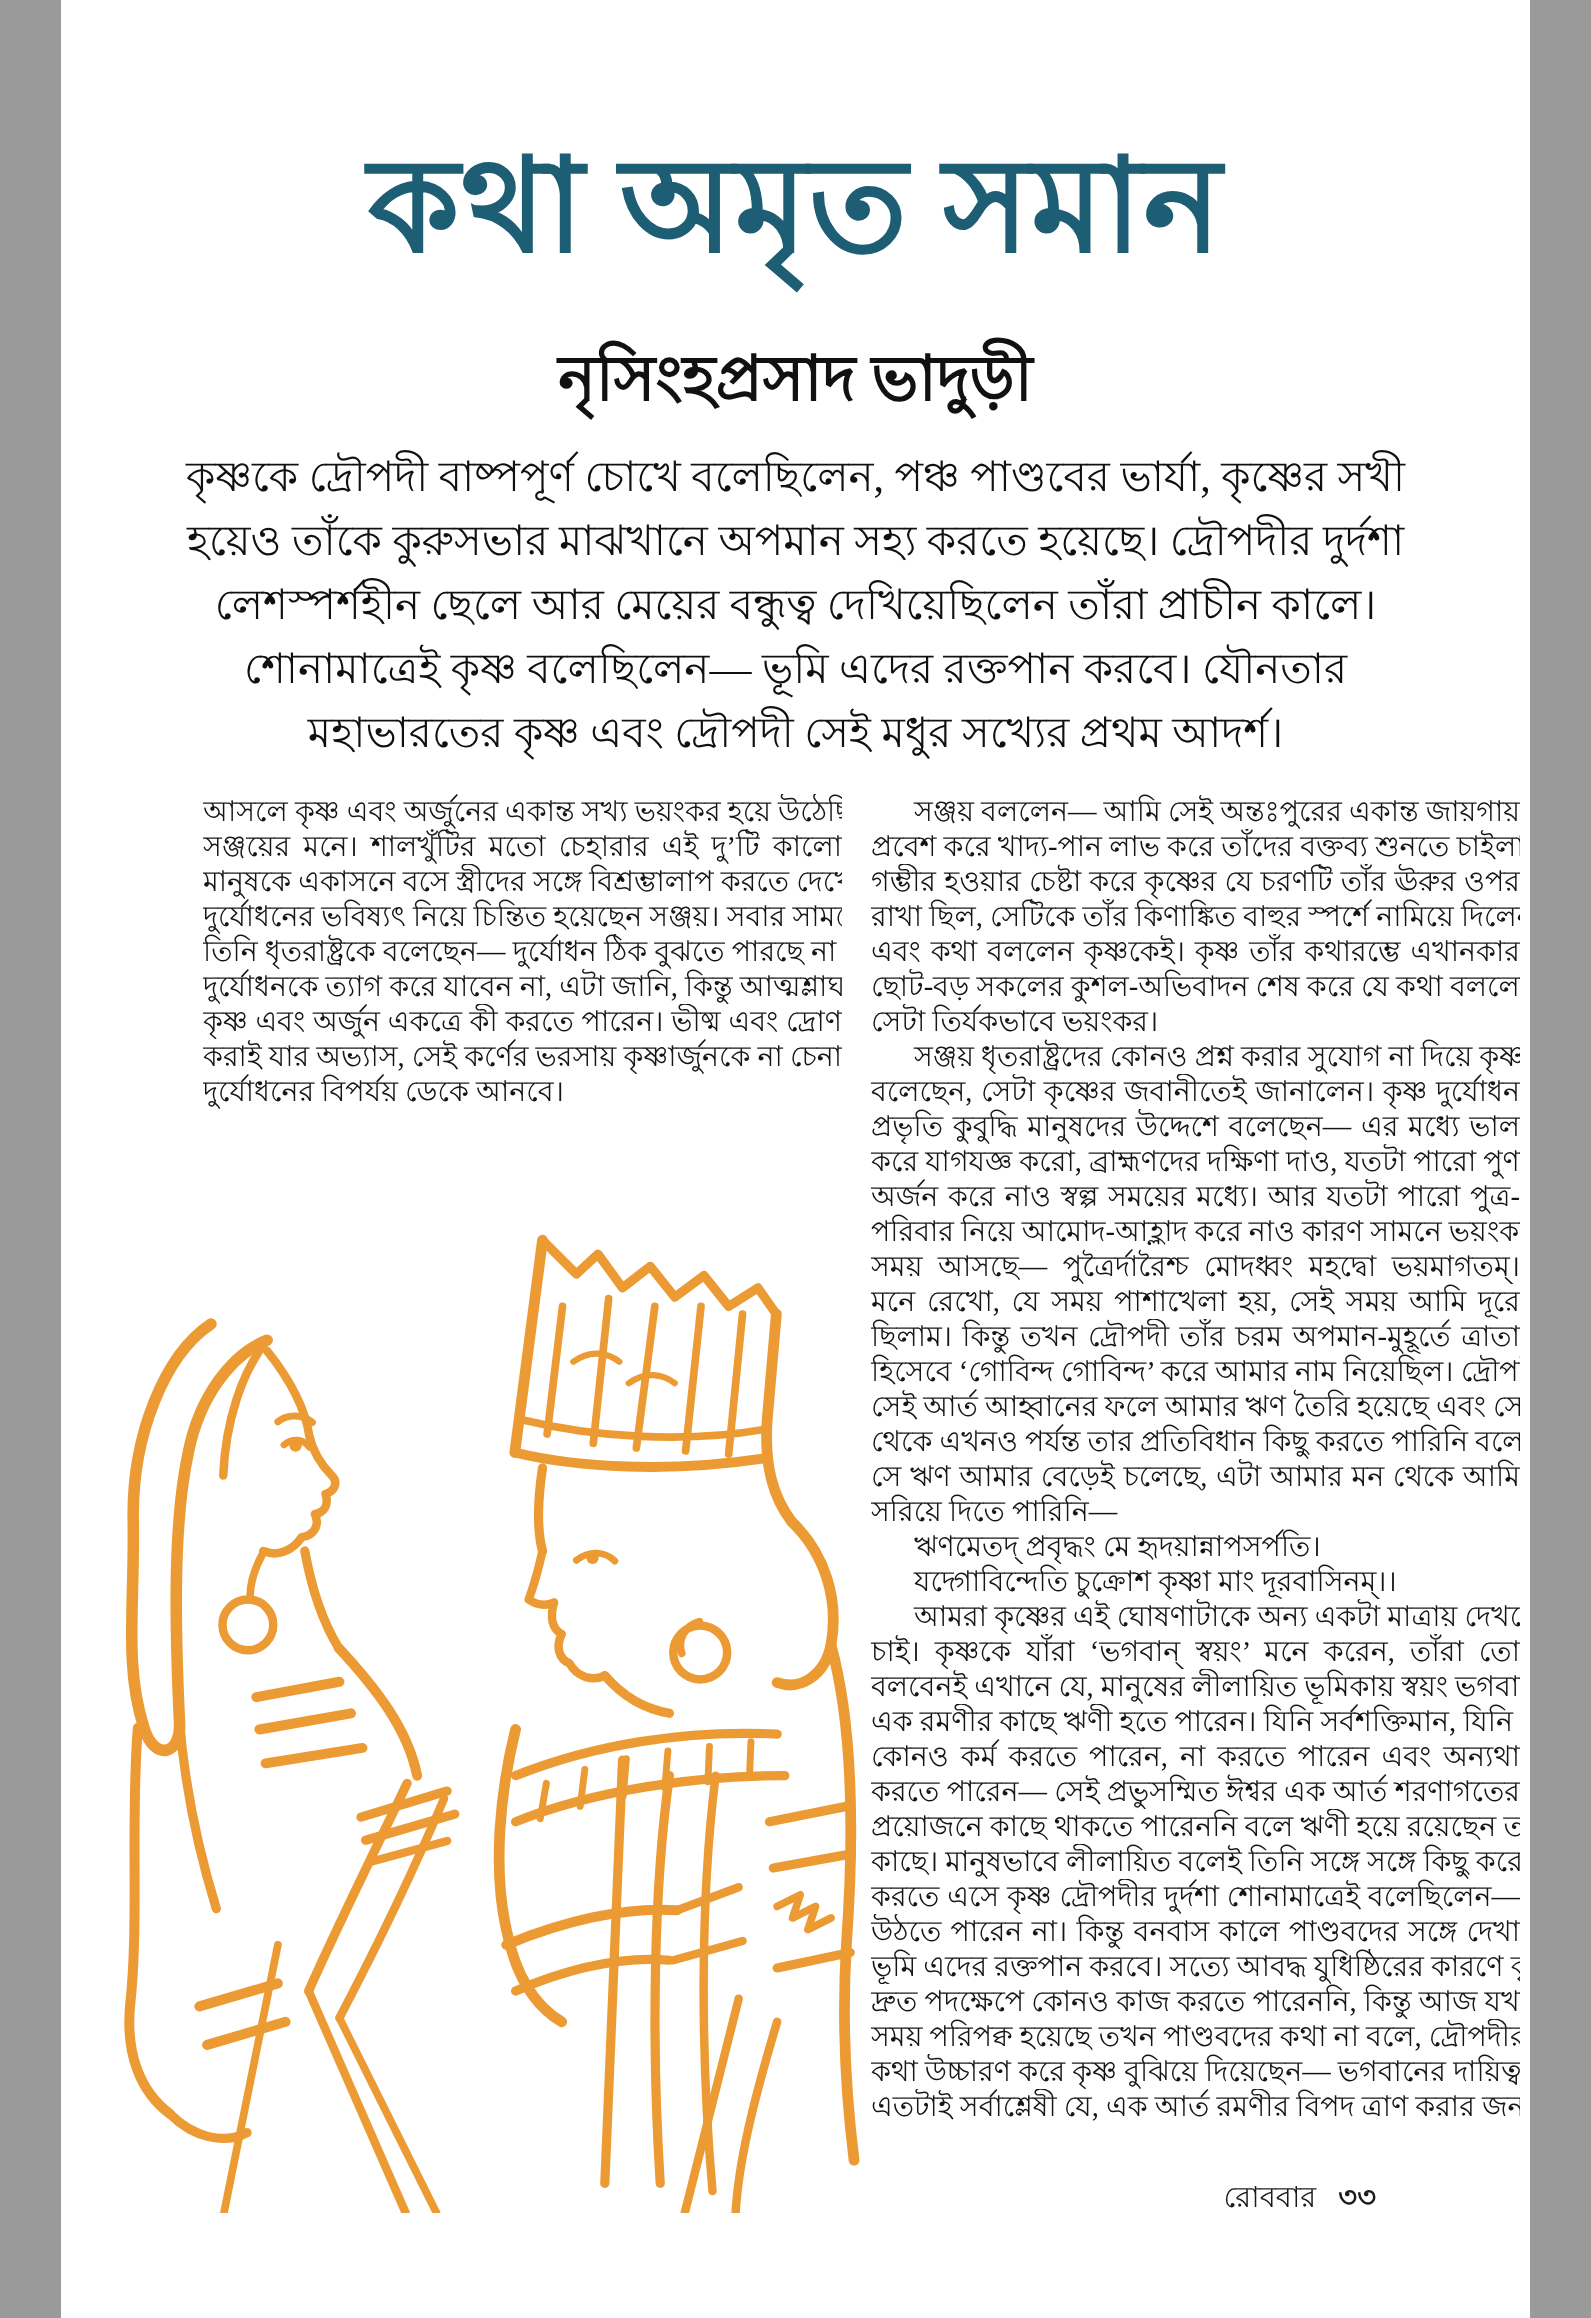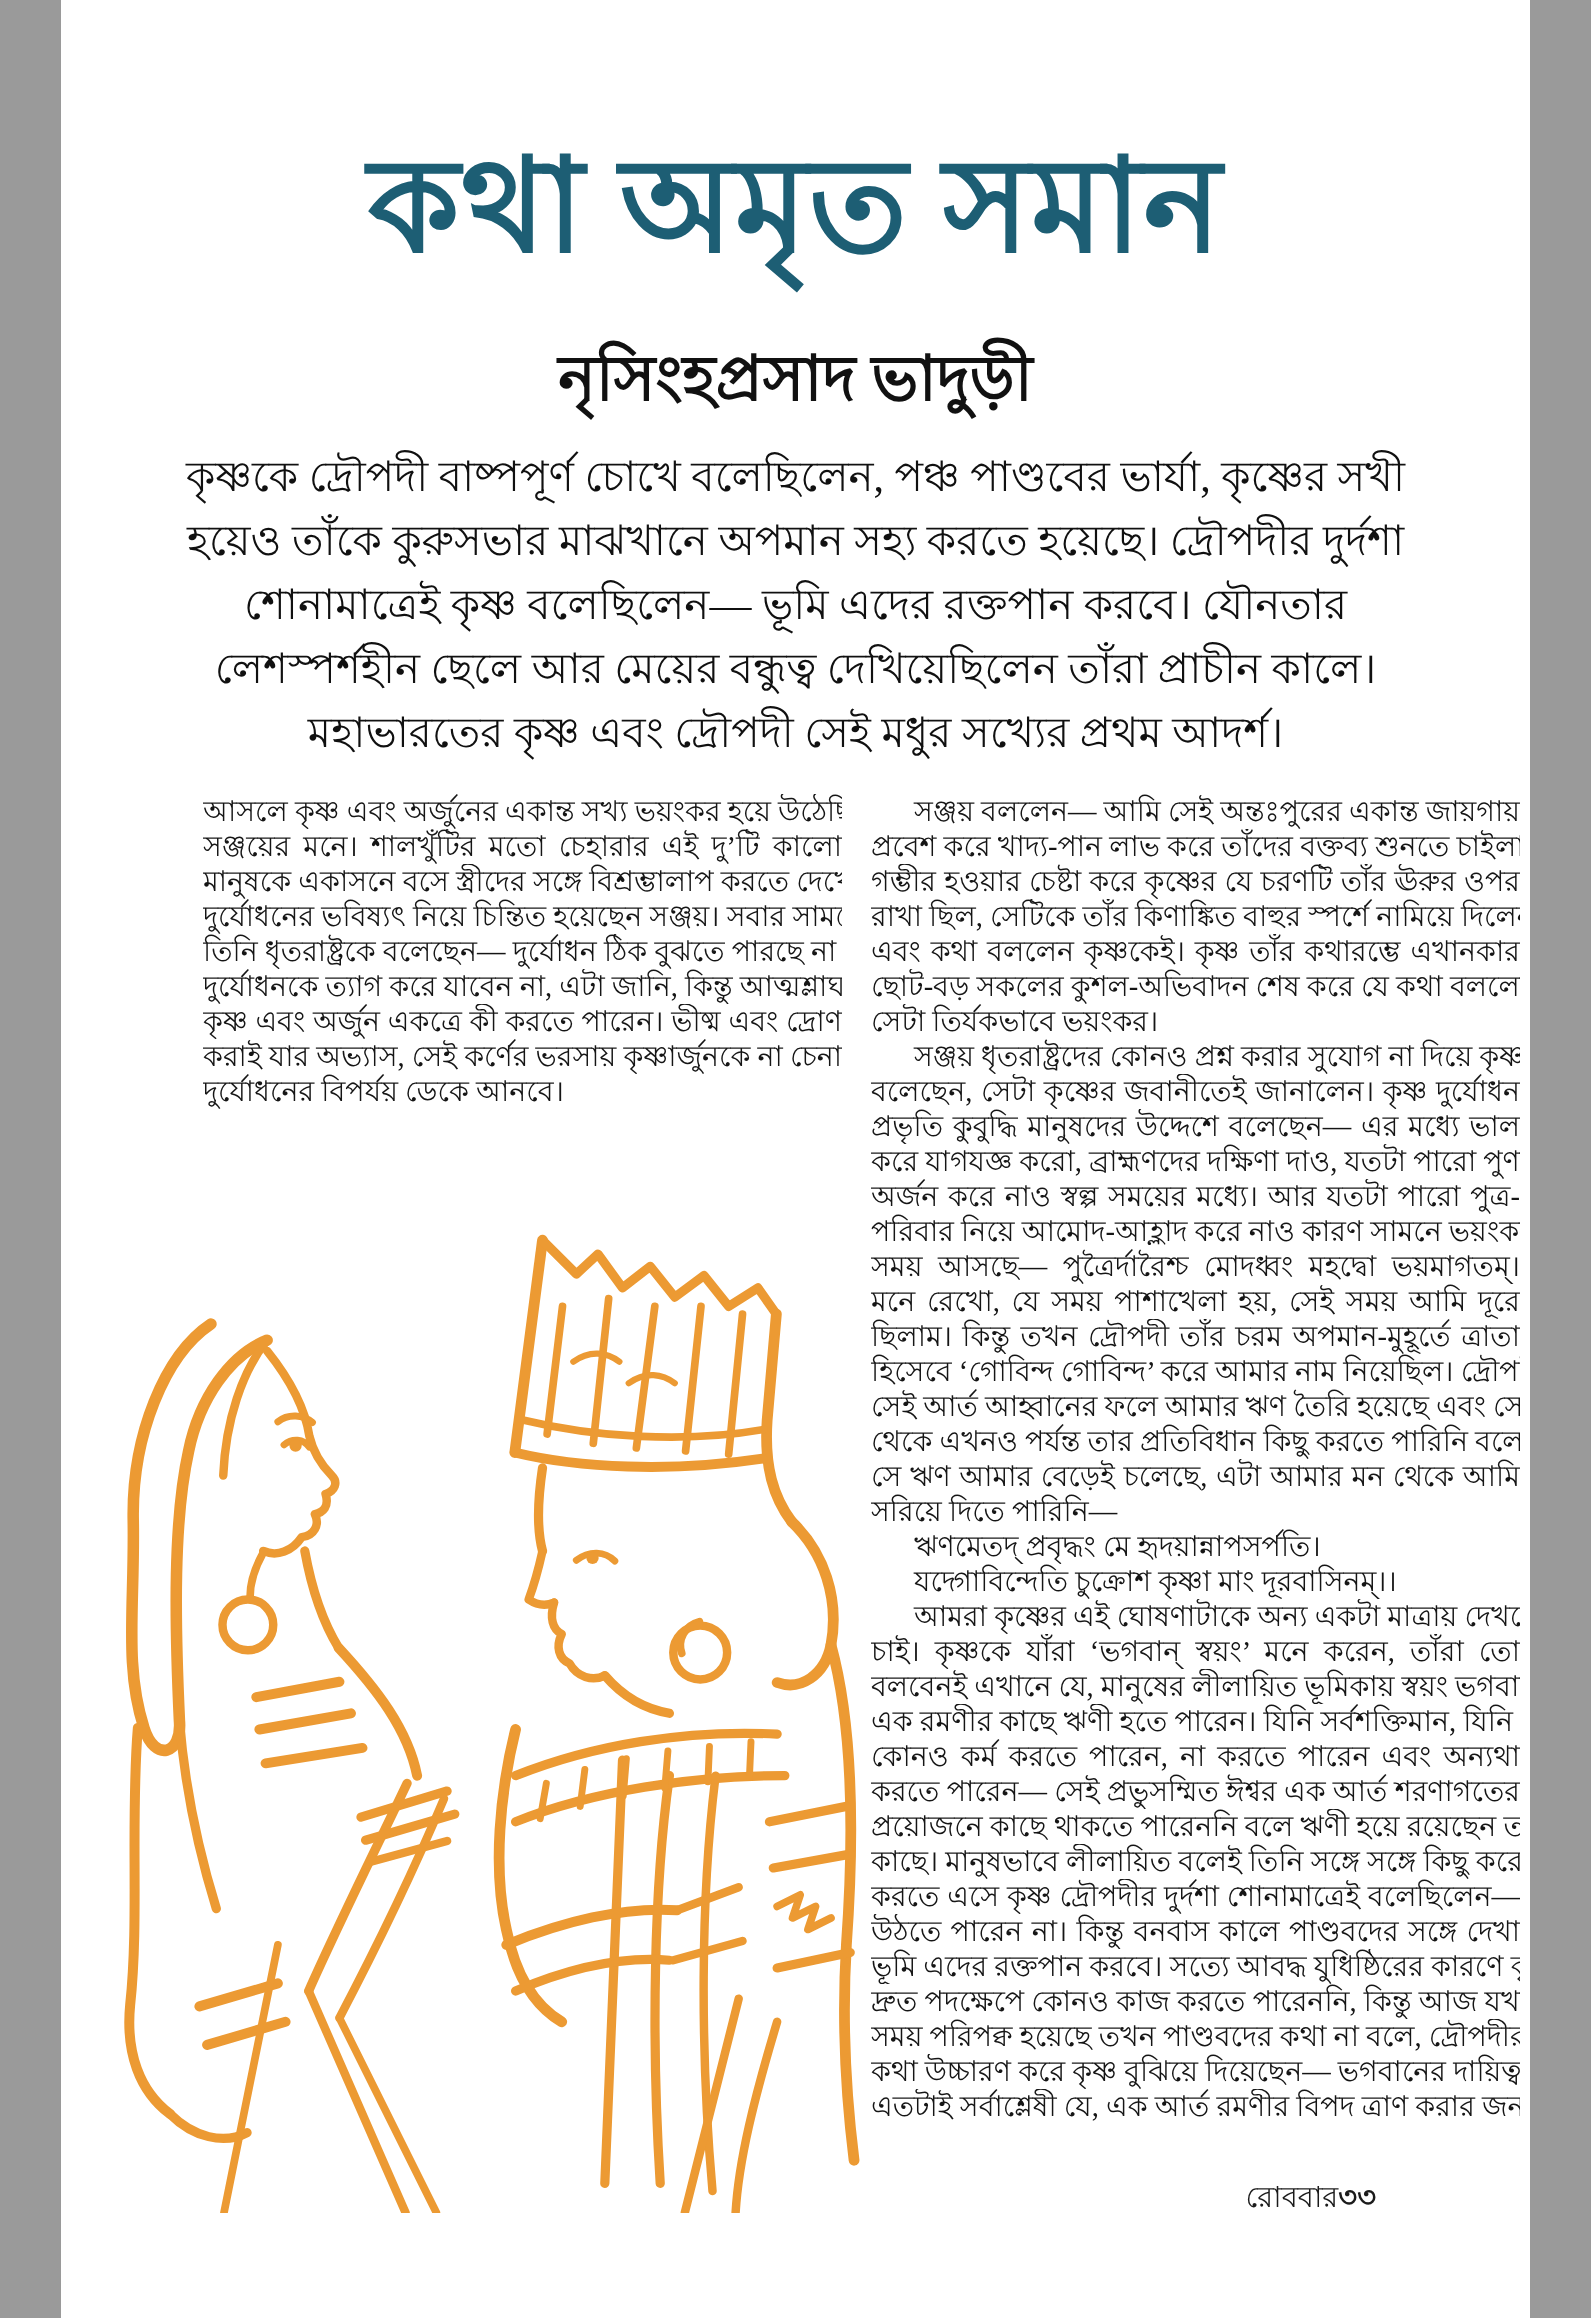--- a/index.html
+++ b/index.html
@@ -41,21 +41,21 @@
   .col-left  { left:142px;  width:639px; }
   .col-right { left:810px; width:649px; }
   .bline { text-align:justify; text-align-last:justify; white-space:nowrap; overflow:hidden; }
   .bline.nojust { text-align-last:left; }
   .bline.indent { text-indent:43px; }
   .footer-line {
     position:absolute; top:2179px; right:154px;
     font-size:29px; line-height:37px;
     color:#1b1b1b;
   }
-  .footer-page { font-weight:bold; margin-left:0; }
+  .footer-page { font-weight:bold; margin-left:22px; }
   .illustration {
     position:absolute; left:23px; top:1189px;
     width:777px; height:1024px;
   }
   .illustration path, .illustration circle {
     fill:none;
     stroke:var(--ill,#ec9a33);
     stroke-linecap:round;
     stroke-linejoin:round;
   }
@@ -66,22 +66,22 @@
 
 <div class="page">
 
   <div class="article-title" style="color: rgb(29, 94, 116);">কথা অমৃত সমান</div>
 
   <div class="article-author">নৃসিংহপ্রসাদ ভাদুড়ী</div>
 
   <div class="lead">
       <div class="lead-line">কৃষ্ণকে দ্রৌপদী বাষ্পপূর্ণ চোখে বলেছিলেন, পঞ্চ পাণ্ডবের ভার্যা, কৃষ্ণের সখী</div>
       <div class="lead-line">হয়েও তাঁকে কুরুসভার মাঝখানে অপমান সহ্য করতে হয়েছে। দ্রৌপদীর দুর্দশা</div>
+      <div class="lead-line">লেশস্পর্শহীন ছেলে আর মেয়ের বন্ধুত্ব দেখিয়েছিলেন তাঁরা প্রাচীন কালে।</div>
       <div class="lead-line">শোনামাত্রেই কৃষ্ণ বলেছিলেন— ভূমি এদের রক্তপান করবে। যৌনতার</div>
-      <div class="lead-line">লেশস্পর্শহীন ছেলে আর মেয়ের বন্ধুত্ব দেখিয়েছিলেন তাঁরা প্রাচীন কালে।</div>
       <div class="lead-line">মহাভারতের কৃষ্ণ এবং দ্রৌপদী সেই মধুর সখ্যের প্রথম আদর্শ।</div>
     </div>
 
   <div class="col col-left">
       <div class="bline">আসলে কৃষ্ণ এবং অর্জুনের একান্ত সখ্য ভয়ংকর হয়ে উঠেছিল</div>
       <div class="bline">সঞ্জয়ের মনে। শালখুঁটির মতো চেহারার এই দু’টি কালো</div>
       <div class="bline">মানুষকে একাসনে বসে স্ত্রীদের সঙ্গে বিশ্রম্ভালাপ করতে দেখে</div>
       <div class="bline">দুর্যোধনের ভবিষ্যৎ নিয়ে চিন্তিত হয়েছেন সঞ্জয়। সবার সামনেই</div>
       <div class="bline">তিনি ধৃতরাষ্ট্রকে বলেছেন— দুর্যোধন ঠিক বুঝতে পারছে না যে,</div>
       <div class="bline">দুর্যোধনকে ত্যাগ করে যাবেন না, এটা জানি, কিন্তু আত্মশ্লাঘা</div>

